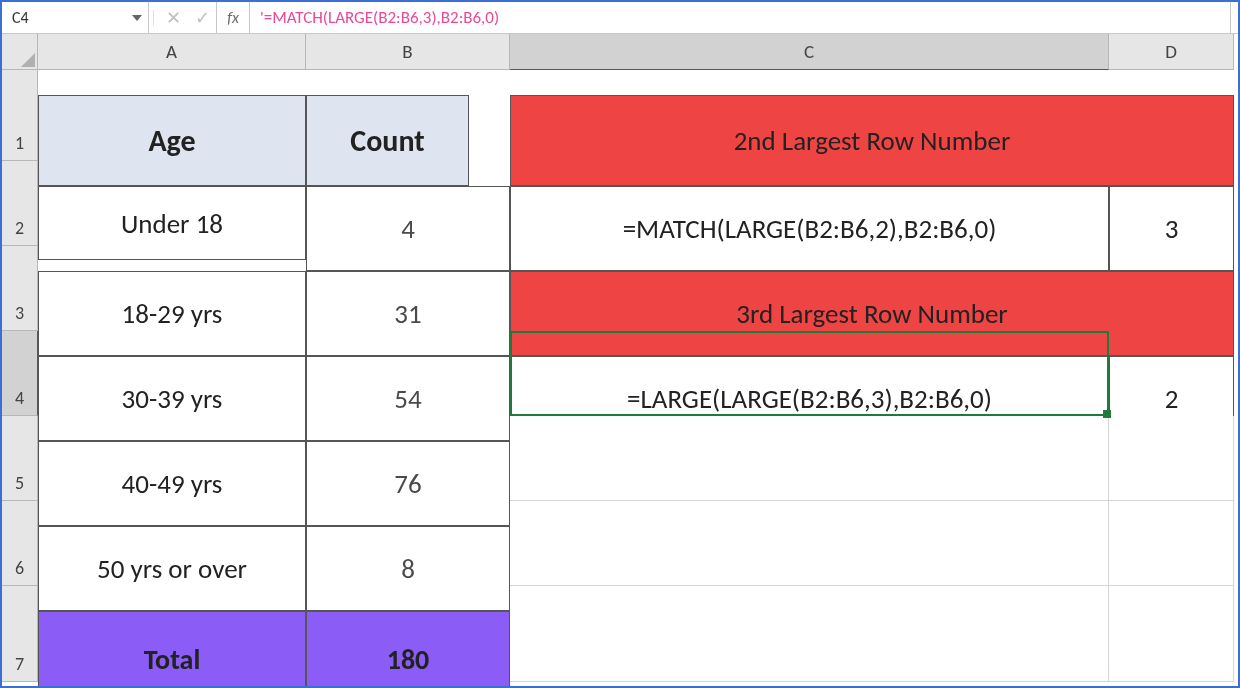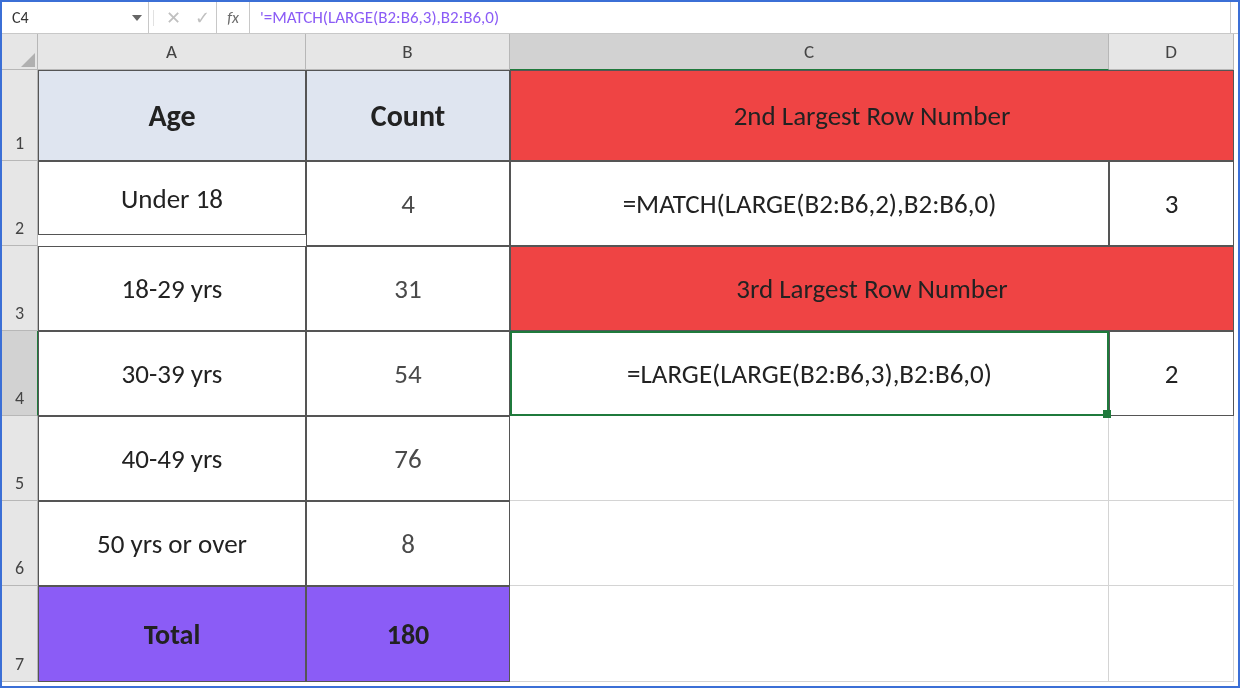--- a/index.html
+++ b/index.html
@@ -60,21 +60,21 @@
     display: flex; align-items: center;
     padding: 0 10px;
     border-right: 1px solid #c8c8c8;
   }
   .formula-input {
     flex: 1;
     display: flex; align-items: center;
     padding: 0 10px;
     font-size: 17px;
     font-family: Calibri, Arial, sans-serif;
-    color: #8b5cf6;
+    color: #ec4899;
   }
   .fvbar { width: 8px; border-left: 1px solid #c8c8c8; }
 
   
   .grid-area {
     flex: 1;
     display: flex;
     overflow: hidden;
     background: #fff;
   }
@@ -124,21 +124,21 @@
     position: absolute;
     border-right: 1px solid #d4d4d4;
     border-bottom: 1px solid #d4d4d4;
     display: flex; align-items: center; justify-content: center;
     font-size: 26px;
     color: #222;
     background: #fff;
     padding: 0 10px;
     overflow: hidden;
   }
-  .bordered { border: 1px solid #555 !important; }
+  .bordered { border: 1px solid #555 !important; margin-top: 25px; }
   .header-cell {
     background: #dfe5f0;
     font-weight: bold;
     font-size: 30px;
   }
   .total-cell {
     background: #8b5cf6;
     font-weight: bold;
     font-size: 28px;
   }
@@ -229,21 +229,21 @@
         <div class="rh" style="height:96px">
             <span>7</span>
           </div>
       </div>
 
       <div class="cells">
 
         <div class="cell header-cell bordered" style="left:0;top:0;width:268px;height:91px">
             <span>Age</span>
           </div>
-        <div class="cell header-cell bordered" style="left:268px;top:0;width:204px;height:91px">
+        <div class="cell header-cell bordered" style="left:268px;top:0;width:163px;height:91px">
             <span>Count</span>
           </div>
         <div class="cell green-head bordered" style="left:472px;top:0;width:724px;height:91px">
             <span>2nd Largest Row Number</span>
           </div>
 
         <div class="cell data-cell bordered" style="left:0;top:91px;width:268px;height:74px">
             <span>Under 18</span>
           </div>
         <div class="cell count-cell bordered" style="left:268px;top:91px;width:204px;height:85px">

